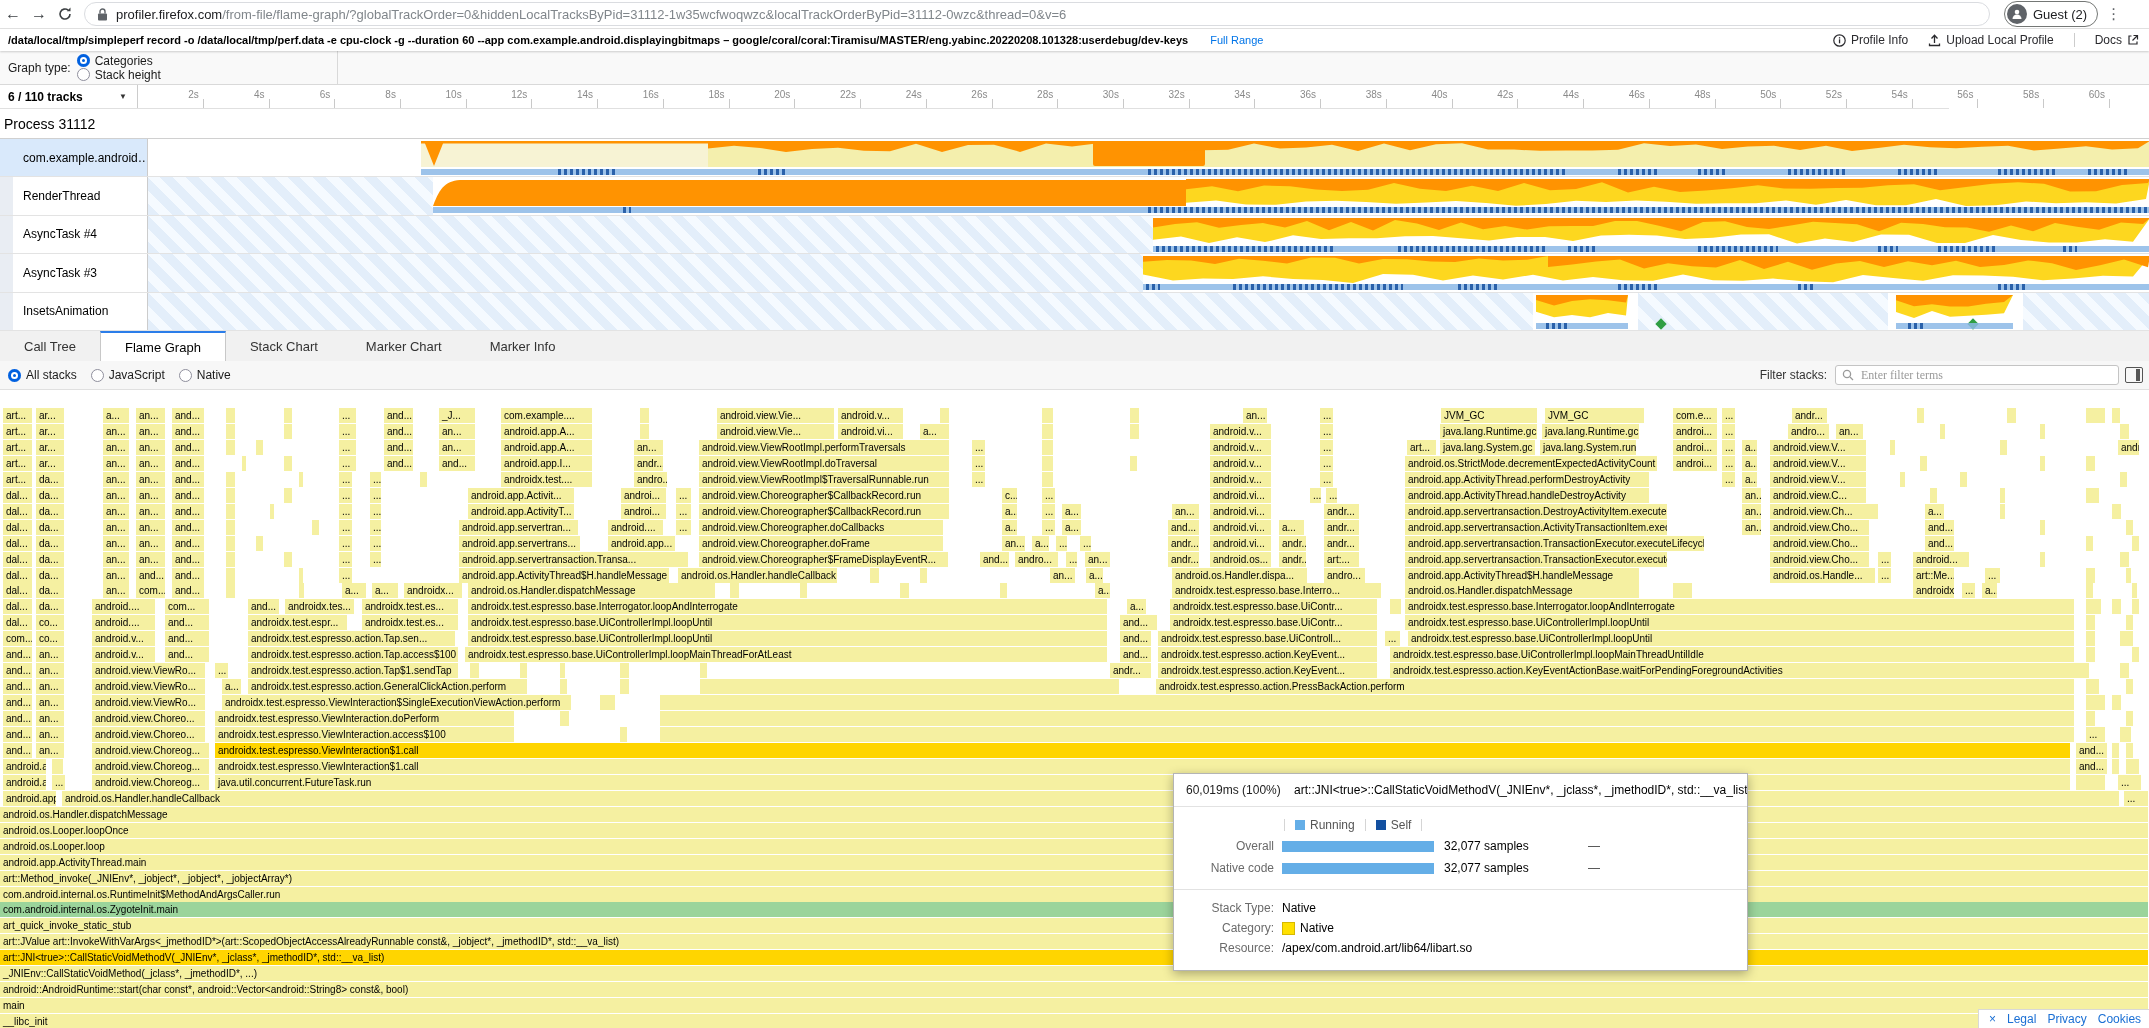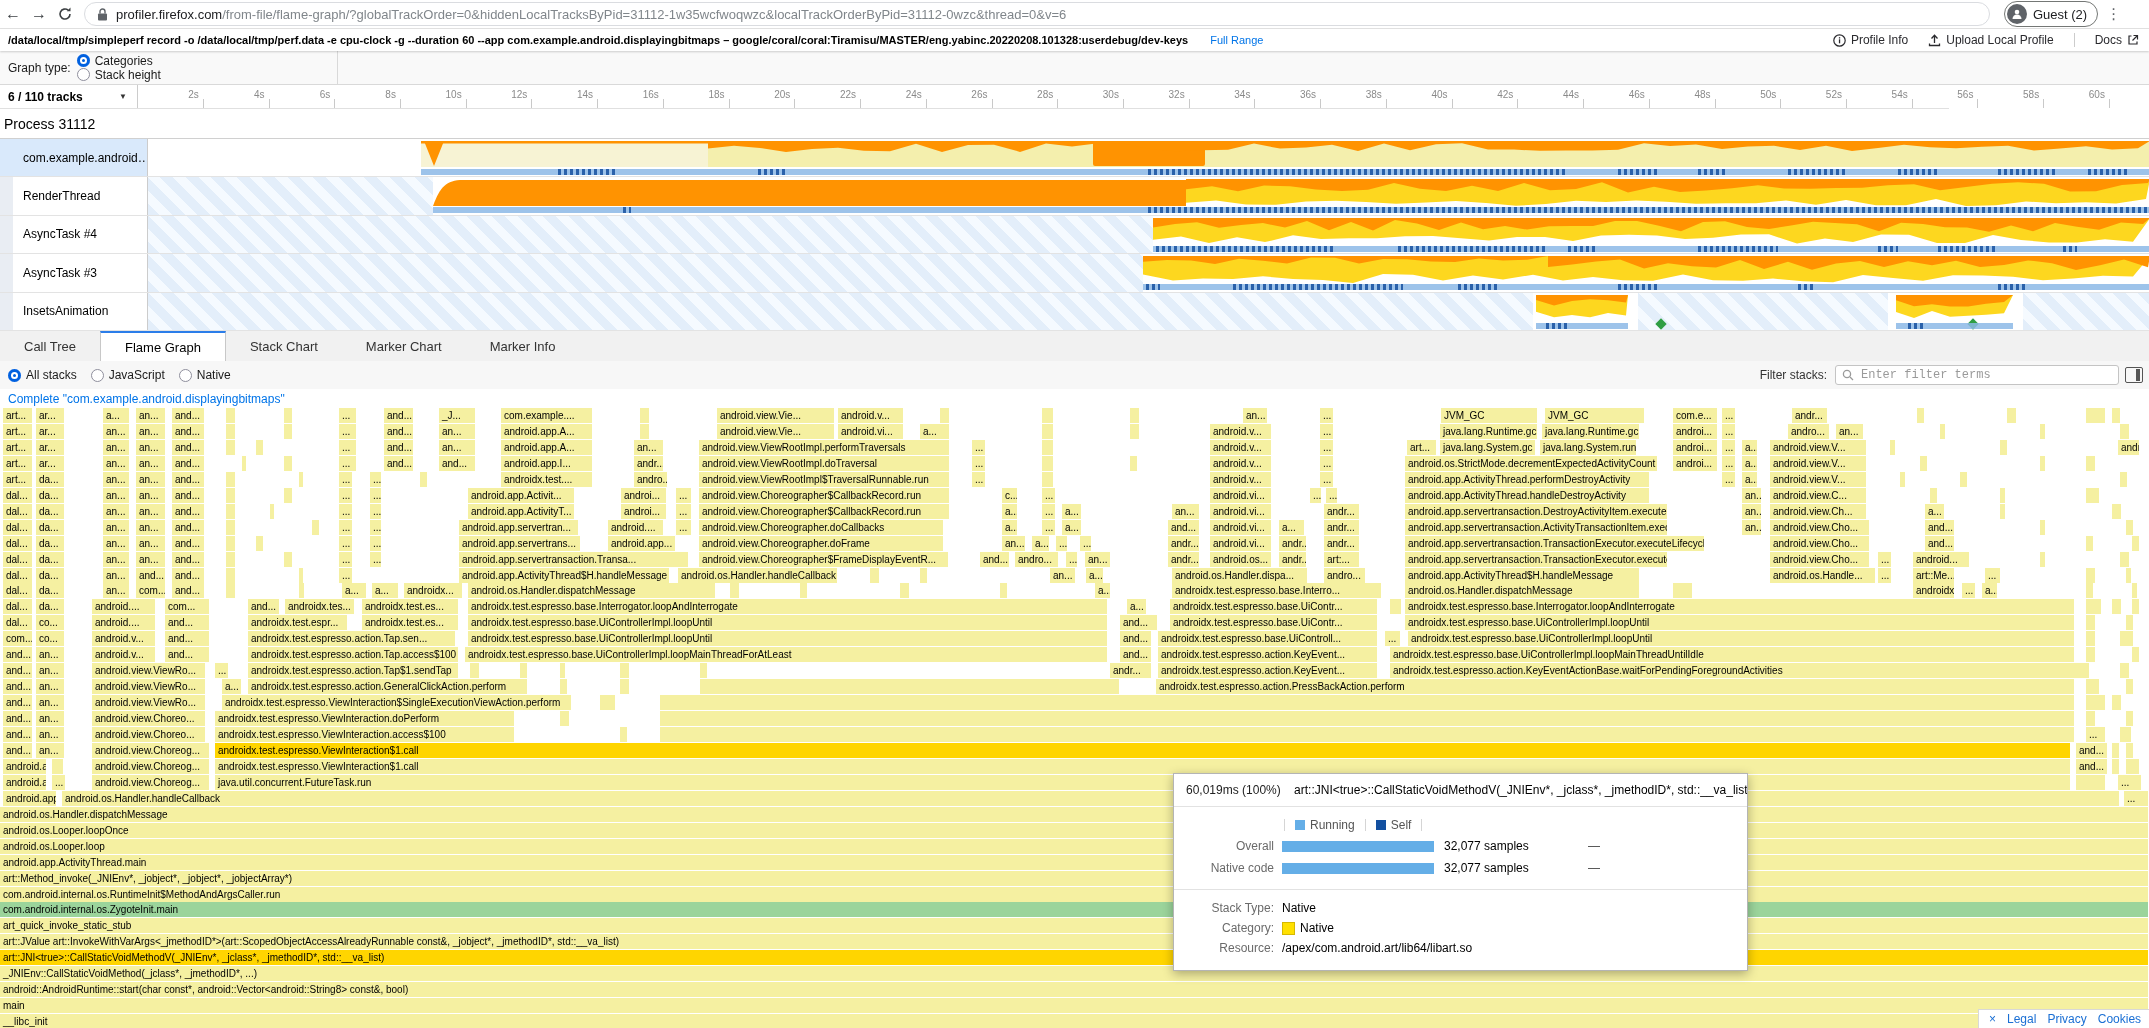--- a/index.html
+++ b/index.html
@@ -51,21 +51,21 @@
   .stripdash{position:absolute;top:30px;height:6px;background:repeating-linear-gradient(90deg,var(--sdark) 0 3px,rgba(0,0,0,0) 3px 6px);}
   
   #tabs{position:absolute;left:0;top:331px;width:2149px;height:30px;background:#f1f1f1;border-bottom:1px solid #c8c8c8;display:flex;align-items:flex-end;}
   .tab{height:30px;display:flex;align-items:center;padding:0 24px;font-size:13px;color:#333;cursor:pointer;box-sizing:border-box;}
   .tab.active{background:#fff;border-top:2px solid var(--accent);border-left:1px solid #c8c8c8;border-right:1px solid #c8c8c8;margin-bottom:-1px;height:31px;color:#000;}
   
   #stackbar{position:absolute;left:0;top:361px;width:2149px;height:28px;background:#f7f7f7;border-bottom:1px solid #e0e0e0;display:flex;align-items:center;font-size:12px;color:#1a1a1a;}
   #stackbar .radios{display:flex;align-items:center;margin-left:8px;}
   #filterlab{margin-left:auto;color:#333;}
   #filterbox{margin:0 6px 0 8px;width:270px;height:18px;border:1px solid #c4c4c4;border-radius:3px;background:#fff;display:flex;align-items:center;padding:0 6px;gap:5px;}
-  #filterbox input{border:none;outline:none;flex:1;font-size:12px;color:#333;background:transparent;font-family:Liberation Mono, monospace;}
+  #filterbox input{border:none;outline:none;flex:1;font-size:12px;color:#333;background:transparent;font-family:Liberation Serif, serif;}
   #filterbox input::placeholder{color:#9a9a9a;}
   #paneltoggle{width:16px;height:14px;margin-right:6px;border:1.5px solid #555;border-radius:2px;position:relative;cursor:pointer;flex:0 0 auto;}
   #paneltoggle::after{content:"";position:absolute;right:2px;top:1px;bottom:1px;width:4px;background:#555;}
   
   #breadcrumb{position:absolute;left:0;top:389px;width:2149px;height:19px;background:#fff;display:flex;align-items:center;font-size:12px;}
   #breadcrumb a{color:var(--link);margin-left:8px;text-decoration:none;cursor:pointer;white-space:nowrap;}
   
   #flame{position:absolute;left:0;top:408px;width:2149px;height:620px;background:#fff;overflow:hidden;}
   .frow{position:absolute;left:0;width:2149px;height:15px;}
   .seg{position:absolute;top:0;height:15px;background:var(--fy);font-size:10px;line-height:15px;color:#000;white-space:nowrap;overflow:hidden;padding-left:3px;box-sizing:border-box;cursor:pointer;}
@@ -385,23 +385,20 @@
     <div id="filterbox">
       <svg class="icon-svg" width="12" height="12" viewBox="0 0 12 12">
           <circle cx="5" cy="5" r="3.6" fill="none" stroke="#9a9a9a" stroke-width="1.3"></circle>
           <line x1="8" y1="8" x2="11" y2="11" stroke="#9a9a9a" stroke-width="1.3"></line>
         </svg>
       <input type="text" placeholder="Enter filter terms" style="">
     </div>
     <div id="paneltoggle"></div>
   </div>
 
-  <div id="breadcrumb">
-    <a>Complete "com.example.android.displayingbitmaps"</a>
-  </div>
 
   <div id="flame">
       <div class="frow" style="top: 0px;">
         <div class="seg" style="left: 3px; width: 29px;">art...</div>
         <div class="seg" style="left: 36px; width: 28px;">ar...</div>
         <div class="seg" style="left: 103px; width: 26px;">a...</div>
         <div class="seg" style="left: 136px; width: 29px;">an...</div>
         <div class="seg" style="left: 172px; width: 32px;">and...</div>
         <div class="seg" style="left: 226px; width: 9px;"></div>
         <div class="seg" style="left: 284px; width: 8px;"></div>
@@ -581,21 +578,21 @@
         <div class="seg" style="left: 676px; width: 15px;">...</div>
         <div class="seg" style="left: 699px; width: 250px;">android.view.Choreographer$CallbackRecord.run</div>
         <div class="seg" style="left: 1002px; width: 15px;">a...</div>
         <div class="seg" style="left: 1042px; width: 13px;">...</div>
         <div class="seg" style="left: 1062px; width: 19px;">a...</div>
         <div class="seg" style="left: 1172px; width: 27px;">an...</div>
         <div class="seg" style="left: 1210px; width: 61px;">android.vi...</div>
         <div class="seg" style="left: 1324px; width: 35px;">andr...</div>
         <div class="seg" style="left: 1405px; width: 262px;">android.app.servertransaction.DestroyActivityItem.execute</div>
         <div class="seg" style="left: 1742px; width: 19px;">an...</div>
-        <div class="seg" style="left: 1770px; width: 96px;">android.view.Ch...</div>
+        <div class="seg" style="left: 1770px; width: 108px;">android.view.Ch...</div>
         <div class="seg" style="left: 1925px; width: 19px;">a...</div>
         <div class="seg" style="left: 2000px; width: 5px;"></div>
         <div class="seg" style="left: 2112px; width: 9px;"></div>
       </div>
       <div class="frow" style="top: 111.65px;">
         <div class="seg" style="left: 3px; width: 29px;">dal...</div>
         <div class="seg" style="left: 36px; width: 28px;">da...</div>
         <div class="seg" style="left: 103px; width: 26px;">an...</div>
         <div class="seg" style="left: 136px; width: 29px;">an...</div>
         <div class="seg" style="left: 172px; width: 32px;">and...</div>

